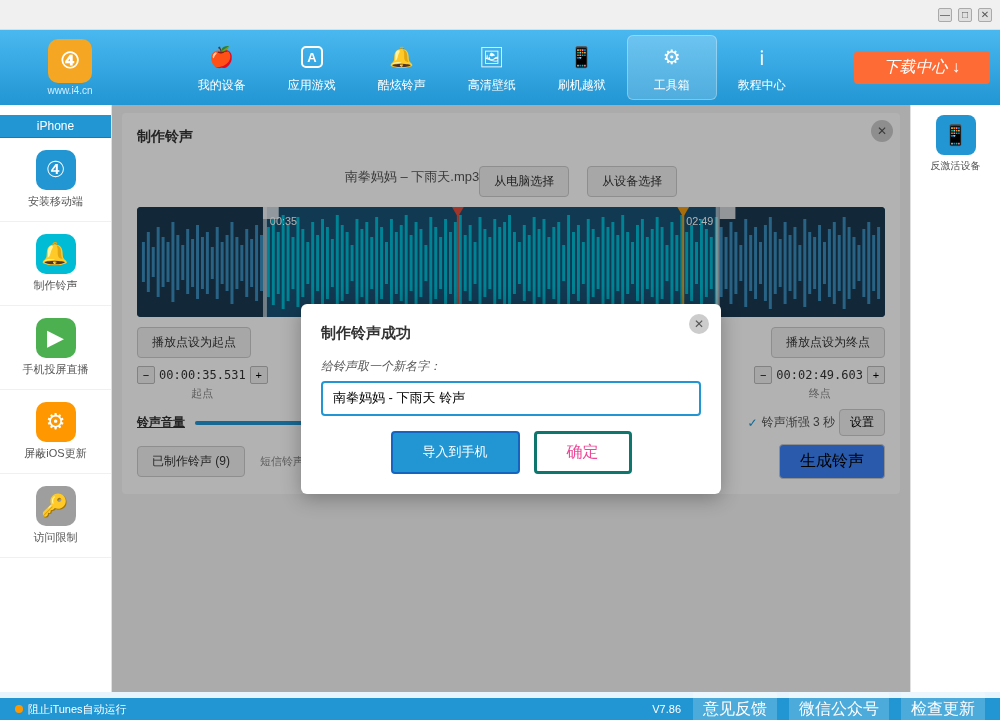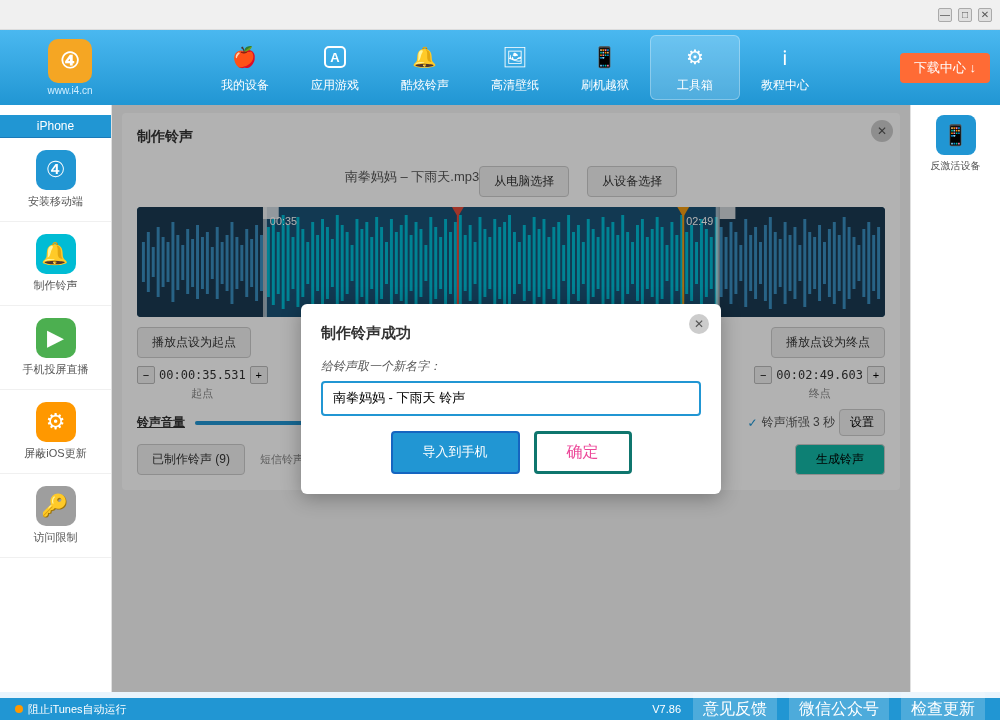--- a/index.html
+++ b/index.html
@@ -83,24 +83,24 @@
       width: 32px; height: 32px;
       display: flex; align-items: center; justify-content: center;
       font-size: 20px;
     }
 
     .download-btn {
       background: #ff6b35;
       color: white;
       border: none;
       border-radius: 4px;
-      padding: 6px 14px;
-      cursor: pointer;
-      font-size: 13px;
-      display: flex; align-items: center; gap: 4px;
+      padding: 6px 30px;
+      cursor: pointer;
+      font-size: 16px;
+      display: flex; align-items: center; gap: 4px; font-style: italic;
     }
 
     
     .main-area {
       display: flex;
       height: calc(720px - 30px - 75px - 28px);
     }
 
     
     .sidebar {
@@ -290,26 +290,26 @@
       border: 1px solid #ccc;
       border-radius: 4px;
       padding: 6px 14px;
       font-size: 12px;
       color: #333;
     }
     .sms-notice { font-size: 11px; color: #888; }
     .sms-link { color: #2196d3; text-decoration: none; cursor: pointer; }
     .gen-btn {
       margin-left: auto;
-      background: #14b8a6;
+      background: #3b82f6;
       border: 1px solid #ccc;
       border-radius: 4px;
       padding: 6px 20px;
       cursor: pointer;
-      font-size: 12px;
+      font-size: 16px;
     }
 
     
     .right-panel {
       width: 90px;
       background: white;
       border-left: 1px solid #e0e0e0;
       display: flex;
       flex-direction: column;
       align-items: center;

